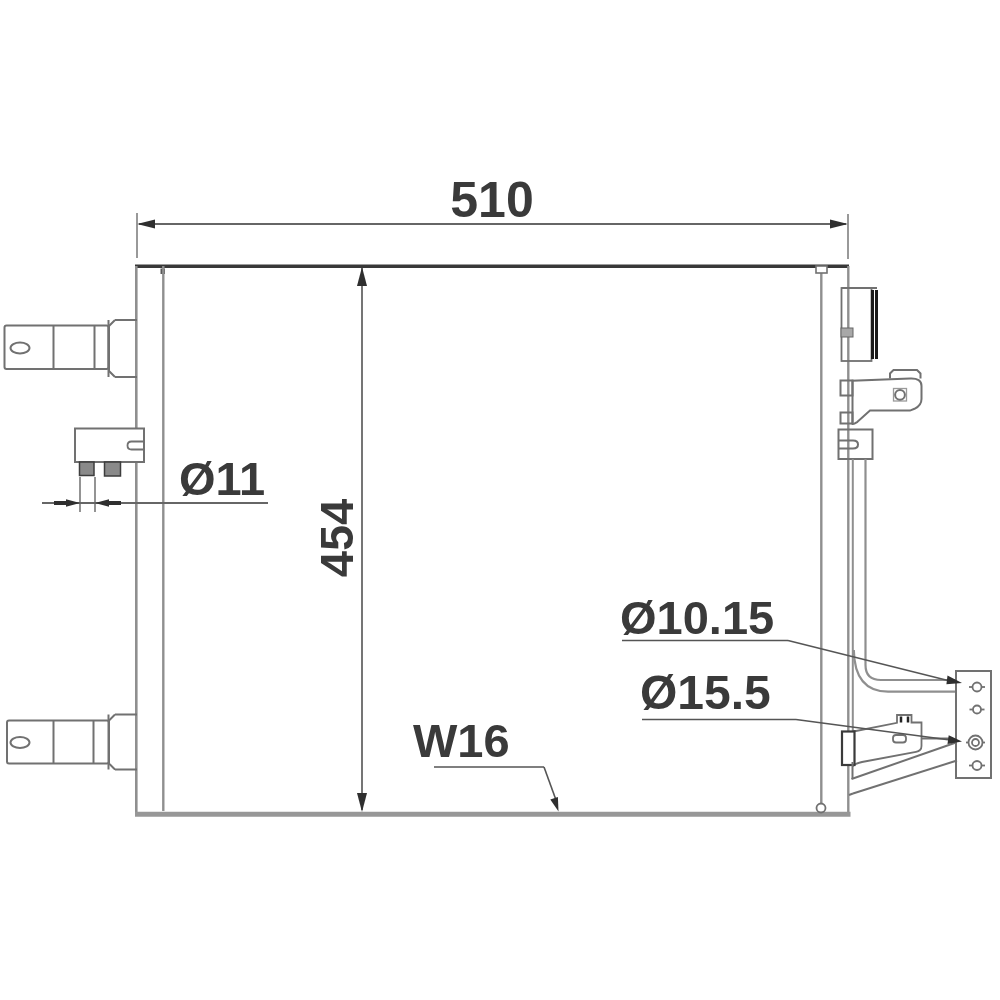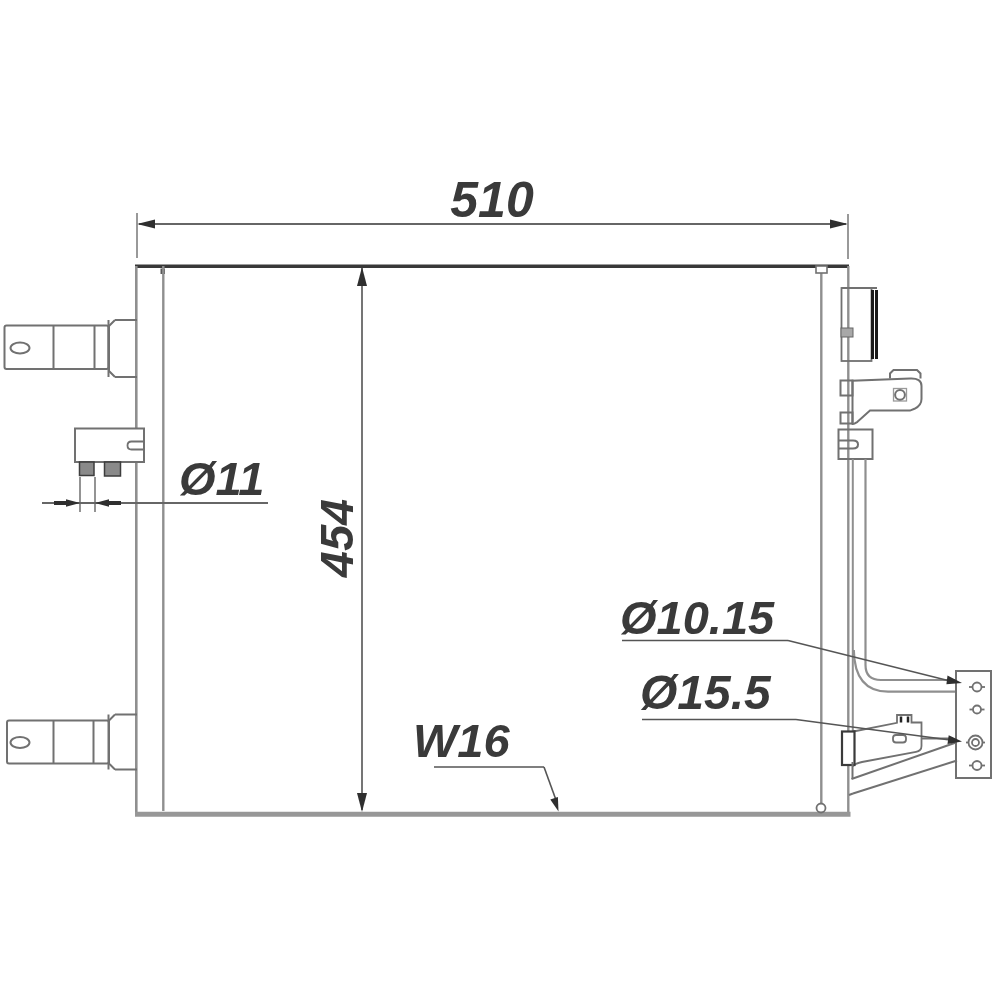--- a/index.html
+++ b/index.html
@@ -1,16 +1,16 @@
 <!DOCTYPE html>
 <html><head>
 <meta charset="utf-8">
 <style>
 html,body{margin:0;padding:0;background:#ffffff;}
-#wrap{width:1000px;height:948px;position:relative;background:#f97316;font-style:italic;}
+#wrap{width:1000px;height:948px;position:relative;background:#f97316;}
 text{font-family:"Liberation Sans",sans-serif;font-weight:bold;fill:#3a3a3a;}
 </style>
 </head>
 <body>
 <div id="wrap">
 <svg width="1000" height="1000" viewBox="0 0 1000 1000">
 
 <rect x="0" y="0" width="1000" height="1000" fill="#ffffff"></rect>
 
 <text x="492" y="217" font-size="50" text-anchor="middle">510</text>

